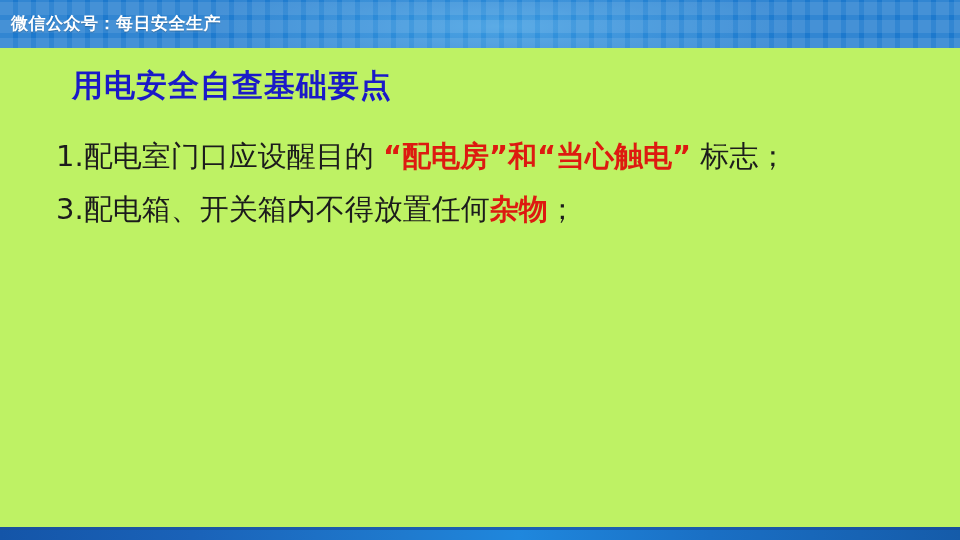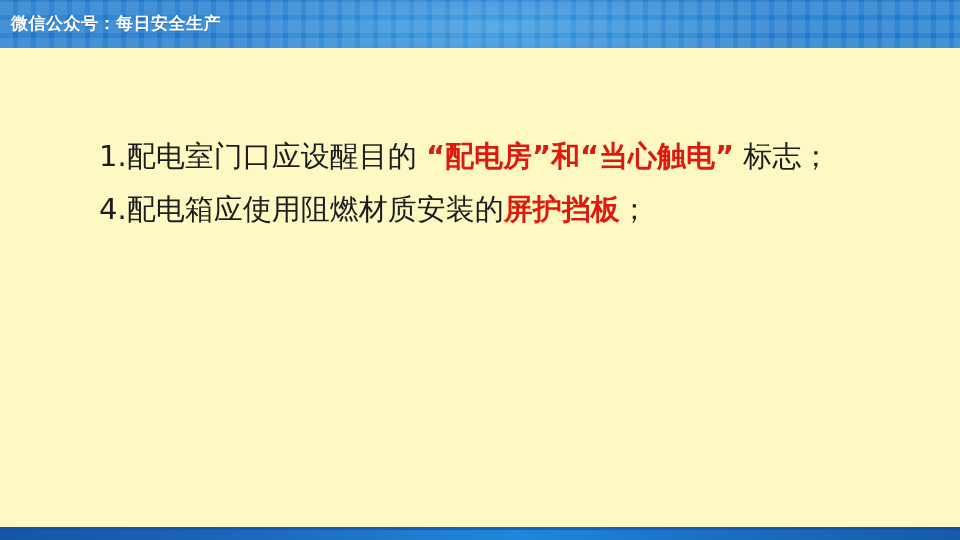--- a/index.html
+++ b/index.html
@@ -10,21 +10,21 @@
   }
   body {
     font-family: "DejaVu Sans", "Liberation Sans", sans-serif;
   }
 
   .slide {
     position: relative;
     width: 960px;
     height: 540px;
     overflow: hidden;
-    background: #fef9c3;
+    background: #bef264;
   }
 
   
   .top-banner {
     position: absolute;
     left: 0;
     top: 0;
     width: 960px;
     height: 48px;
     background:
@@ -90,21 +90,20 @@
     left: 56px;
     top: 130px;
     width: 880px;
   }
   .body-line {
     font-size: 29px;
     line-height: 52.5px;
     color: #1c1c1c;
     white-space: nowrap;
     letter-spacing: 0px;
-    margin-left: 43px;
   }
   .body-line .num {
     font-family: "DejaVu Sans", "Liberation Sans", sans-serif;
   }
   .hl {
     color: #dd1a10;
     font-weight: bold;
   }
 
   
@@ -136,23 +135,24 @@
 <body>
 
 <div class="slide">
 
   <div class="top-banner">
     <div class="top-banner-sheen"></div>
     <div class="top-banner-grid"></div>
     <div class="banner-text">微信公众号：每日安全生产</div>
   </div>
 
+  <div class="slide-title">用电安全自查基础要点</div>
 
   <div class="body-list">
       <div class="body-line"><span class="num">1.</span><span class="">配电室门口应设醒目的 </span><span class="hl">“配电房”和“当心触电”</span><span class=""> 标志；</span></div>
-      <div class="body-line"><span class="num">4.</span><span class="">配电箱应使用阻燃材质安装的</span><span class="hl">屏护挡板</span><span class="">；</span></div>
+      <div class="body-line"><span class="num">3.</span><span class="">配电箱、开关箱内不得放置任何</span><span class="hl">杂物</span><span class="">；</span></div>
     </div>
 
   <div class="bottom-bar">
     <div class="bottom-bar-top"></div>
   </div>
 
 </div>
 
 </body></html>

